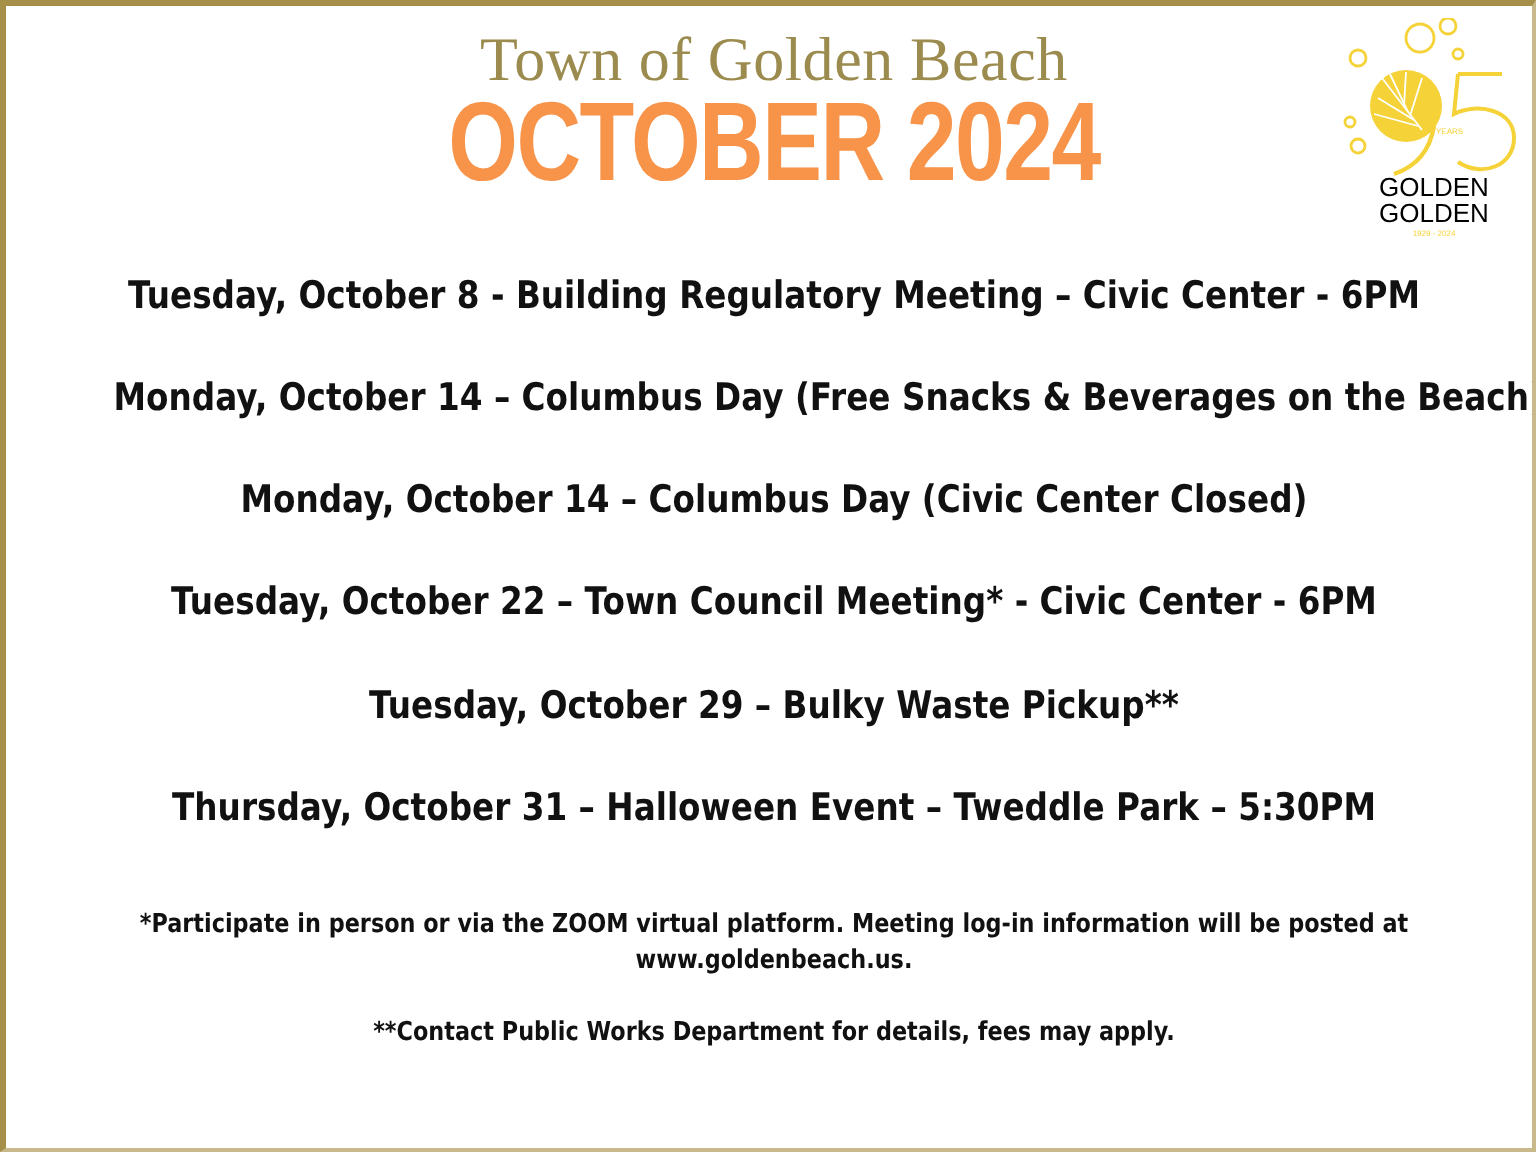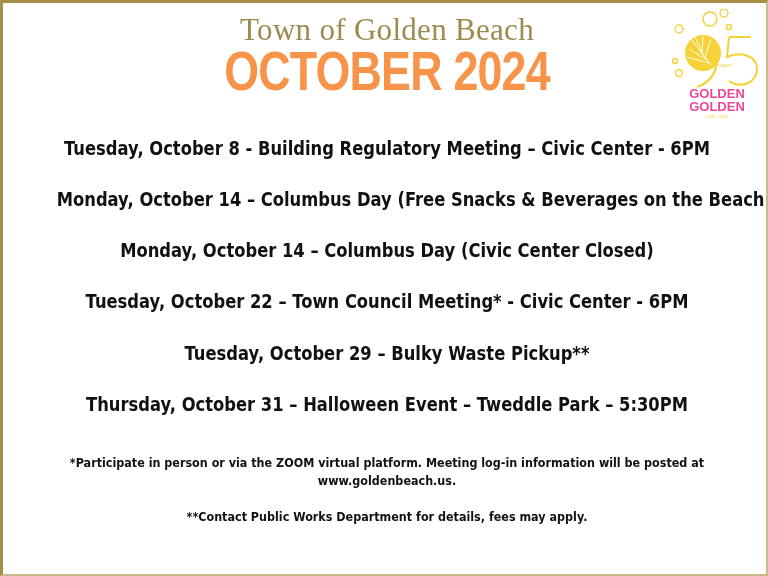--- a/index.html
+++ b/index.html
@@ -52,24 +52,24 @@
       top: 6px;
       width: 100px;
       height: 110px;
     }
     .logo-text {
       position: absolute;
       left: 664px;
       width: 100px;
       text-align: center;
       font-family: "Liberation Sans", "DejaVu Sans", sans-serif;
-      color: #ec4899;
+      color: #000000;
       font-size: 13px;
       line-height: 13px;
-      font-weight: bold;
+      font-weight: normal;
     }
     .logo-text.l1 { top: 84px; }
     .logo-text.l2 { top: 97px; }
     .logo-years {
       position: absolute;
       left: 715px;
       top: 60px;
       font-family: "Liberation Sans", "DejaVu Sans", sans-serif;
       font-size: 4px;
       color: #F5D238;

